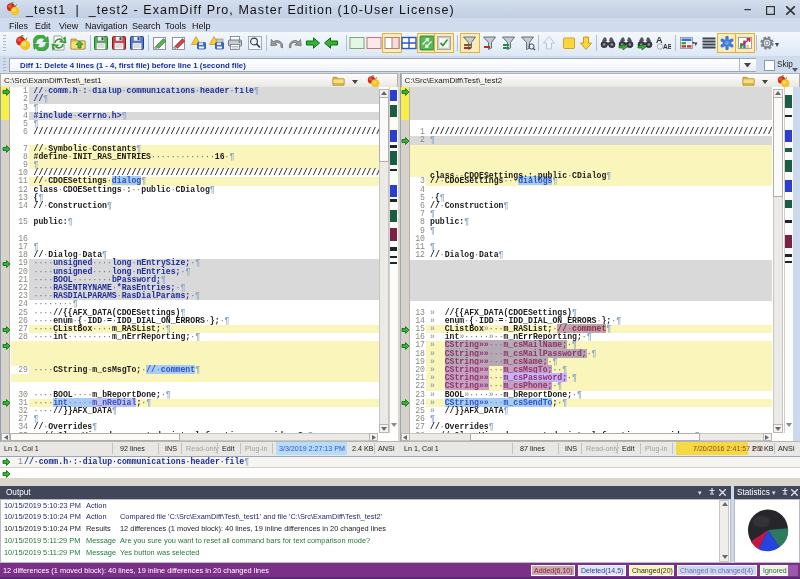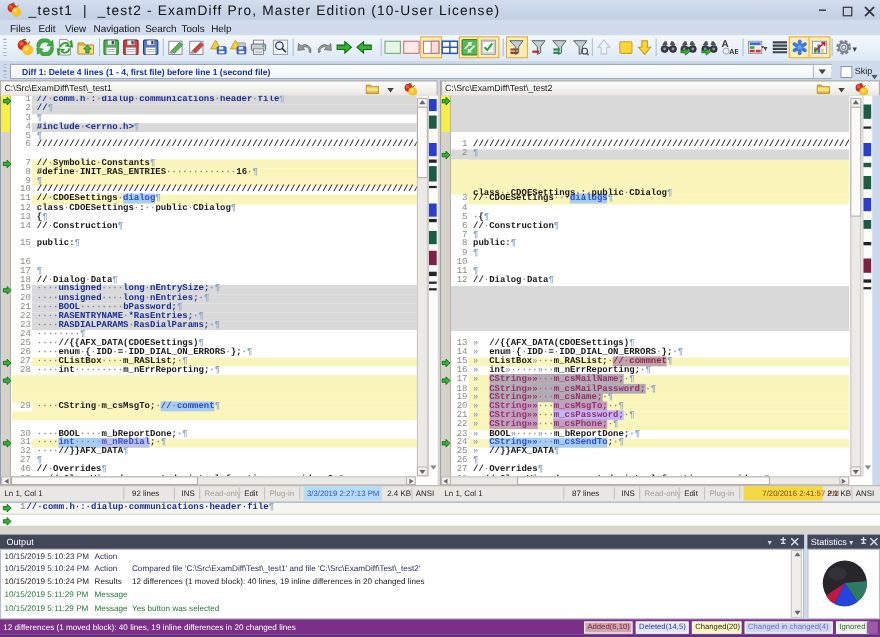--- a/index.html
+++ b/index.html
@@ -402,21 +402,21 @@
 <div class="code" style="left:23.5px;top:303.4px"><span style="color:#1a1a1a"><i>·</i><i>·</i><i>·</i><i>·</i>BOOL<i>·</i><i>·</i><i>·</i><i>·</i>m_bReportDone;<i>·</i></span><span style="color:#8da6c6">¶</span></div>
 <div class="num" style="left:-1px;top:303.4px;width:19px">30</div>
 <div style="position:absolute;left:19px;top:311.6px;width:349.5px;height:8.2px;background:#faf5bb"></div>
 <div class="code" style="left:23.5px;top:311.6px"><span style="color:#1a1a1a"><i>·</i><i>·</i><i>·</i><i>·</i></span><span style="color:#2a50c8;background:#a9cdf2">int<i>·</i><i>·</i><i>·</i><i>·</i><i>·</i></span><span style="color:#3c50c8;background:#bcc2ec">m_nReDial</span><span style="color:#1a1a1a">;<i>·</i></span><span style="color:#8da6c6">¶</span></div>
 <div class="num" style="left:-1px;top:311.6px;width:19px">31</div>
 <div class="code" style="left:23.5px;top:319.8px"><span style="color:#1a1a1a"><i>·</i><i>·</i><i>·</i><i>·</i>//}}AFX_DATA</span><span style="color:#8da6c6">¶</span></div>
 <div class="num" style="left:-1px;top:319.8px;width:19px">32</div>
 <div class="code" style="left:23.5px;top:328px"><span style="color:#8da6c6">¶</span></div>
 <div class="num" style="left:-1px;top:328px;width:19px">27</div>
 <div class="code" style="left:23.5px;top:336.2px"><span style="color:#1a1a1a">//<i>·</i>Overrides</span><span style="color:#8da6c6">¶</span></div>
-<div class="num" style="left:-1px;top:336.2px;width:19px">46</div>
+<div class="num" style="left:-1px;top:336.2px;width:19px">34</div>
 <div class="code" style="left:23.5px;top:344.4px"><span style="color:#1a1a1a"><i>·</i><i>·</i>//<i>·</i>ClassWizard<i>·</i>generated<i>·</i>virtual<i>·</i>function<i>·</i>overrides<i>·</i>?<i>·</i></span><span style="color:#8da6c6">¶</span></div>
 <div class="num" style="left:-1px;top:344.4px;width:19px">35</div>
 </div>
 <svg style="position:absolute;left:1.5px;top:87.8px" width="9" height="8" viewBox="0 0 9 8">
       <path d="M1 2.5 h3.5 V0.5 L8 4 L4.5 7.5 V5.5 H1 Z" fill="#35b335" stroke="#116611" stroke-width="0.8"></path>
     </svg>
 <svg style="position:absolute;left:1.5px;top:145.2px" width="9" height="8" viewBox="0 0 9 8">
       <path d="M1 2.5 h3.5 V0.5 L8 4 L4.5 7.5 V5.5 H1 Z" fill="#35b335" stroke="#116611" stroke-width="0.8"></path>
     </svg>
 <svg style="position:absolute;left:1.5px;top:260.0px" width="9" height="8" viewBox="0 0 9 8">
@@ -649,20 +649,21 @@
 <div class="ui" style="left:4px;top:500.5px;font-size:7.4px;color:#26276e">10/15/2019 5:10:23 PM</div>
 <div class="ui" style="left:86px;top:500.5px;font-size:7.4px;color:#26276e">Action</div>
 <div class="ui" style="left:4px;top:512.3px;font-size:7.4px;color:#26276e">10/15/2019 5:10:24 PM</div>
 <div class="ui" style="left:86px;top:512.3px;font-size:7.4px;color:#26276e">Action</div>
 <div class="ui" style="left:120px;top:512.3px;font-size:7.4px;color:#26276e">Compared file 'C:\Src\ExamDiff\Test\_test1' and file 'C:\Src\ExamDiff\Test\_test2'</div>
 <div class="ui" style="left:4px;top:524.1px;font-size:7.4px;color:#1a1a1a">10/15/2019 5:10:24 PM</div>
 <div class="ui" style="left:86px;top:524.1px;font-size:7.4px;color:#1a1a1a">Results</div>
 <div class="ui" style="left:120px;top:524.1px;font-size:7.4px;color:#1a1a1a">12 differences (1 moved block): 40 lines, 19 inline differences in 20 changed lines</div>
 <div class="ui" style="left:4px;top:535.9px;font-size:7.4px;color:#217a36">10/15/2019 5:11:29 PM</div>
 <div class="ui" style="left:86px;top:535.9px;font-size:7.4px;color:#217a36">Message</div>
+<div class="ui" style="left:120px;top:535.9px;font-size:7.4px;color:#217a36">Are you sure you want to reset all command bars for text comparison mode?</div>
 <div class="ui" style="left:4px;top:547.7px;font-size:7.4px;color:#217a36">10/15/2019 5:11:29 PM</div>
 <div class="ui" style="left:86px;top:547.7px;font-size:7.4px;color:#217a36">Message</div>
 <div class="ui" style="left:120px;top:547.7px;font-size:7.4px;color:#217a36">Yes button was selected</div>
 <div style="position:absolute;left:719px;top:499.5px;width:10px;height:62.5px;background:#f0eeea;border:1px solid #c8c6c0;box-sizing:border-box"></div>
 <svg style="position:absolute;left:721.5px;top:502px" width="6" height="4">
       <path d="M0 4 h6 L3 0z" fill="#667"></path>
     </svg>
 <svg style="position:absolute;left:721.5px;top:555px" width="6" height="4">
       <path d="M0 0 h6 L3 4z" fill="#667"></path>
     </svg>

